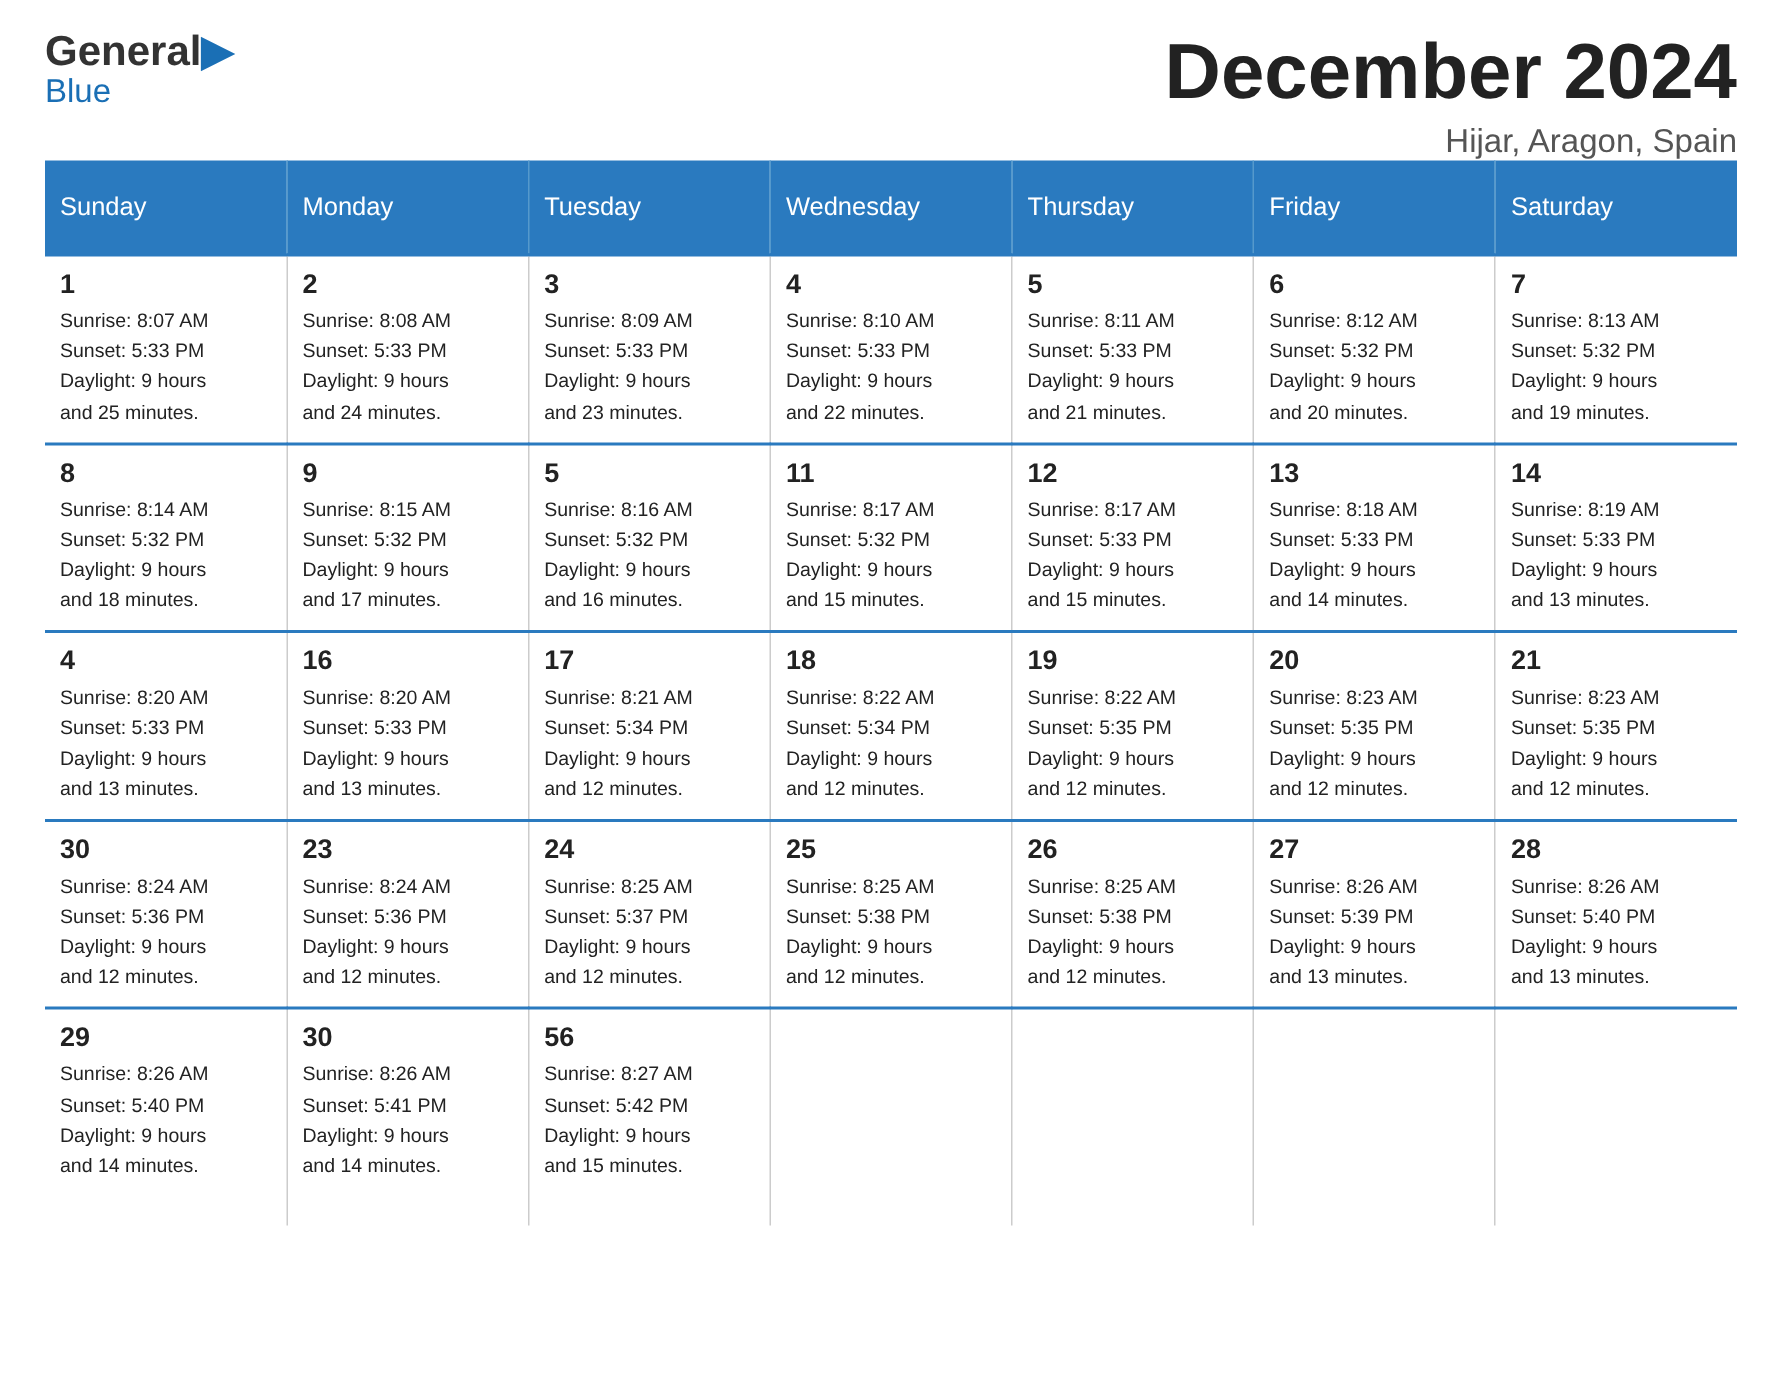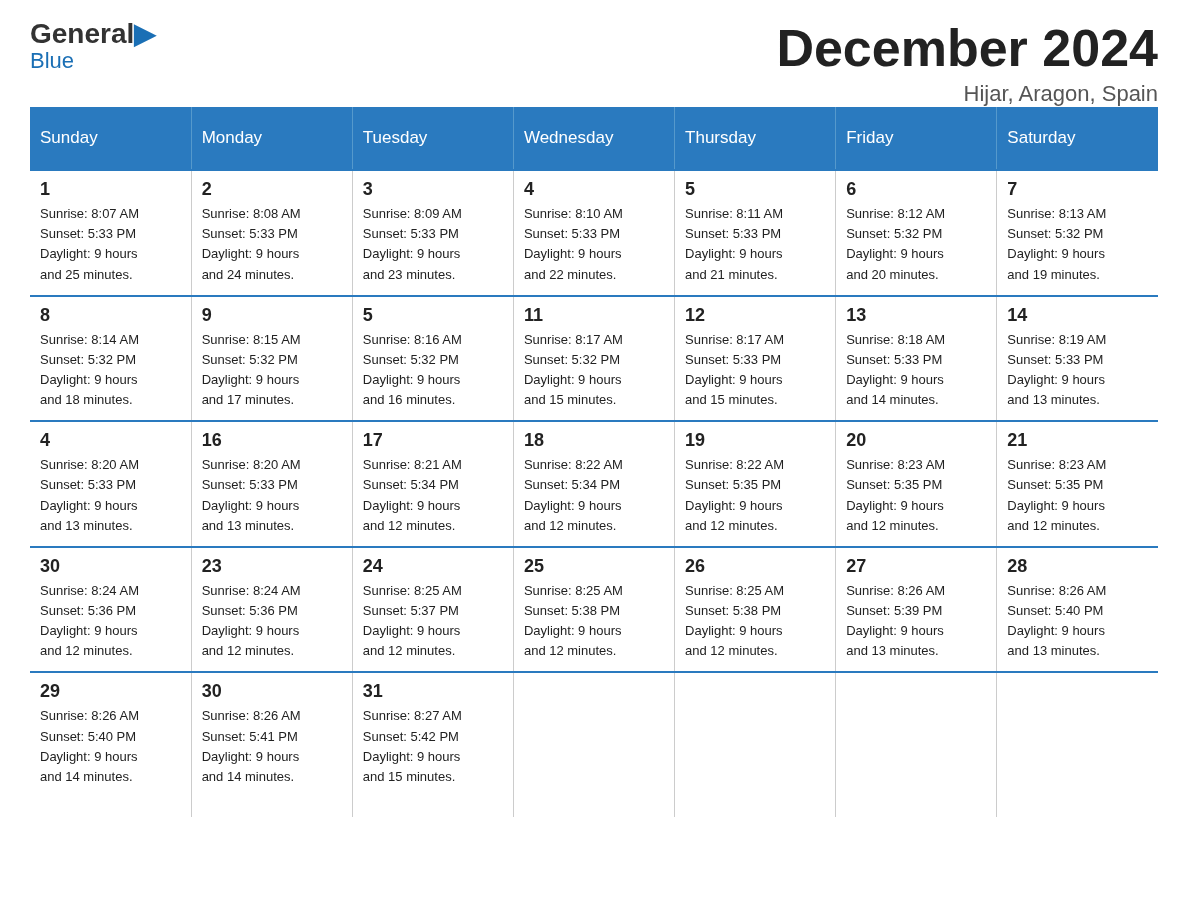--- a/index.html
+++ b/index.html
@@ -249,21 +249,21 @@
       <tr>
         <td>
           <span class="day-num">29</span>
           <div class="day-info">Sunrise: 8:26 AM<br>Sunset: 5:40 PM<br>Daylight: 9 hours<br>and 14 minutes.</div>
         </td>
         <td>
           <span class="day-num">30</span>
           <div class="day-info">Sunrise: 8:26 AM<br>Sunset: 5:41 PM<br>Daylight: 9 hours<br>and 14 minutes.</div>
         </td>
         <td>
-          <span class="day-num">31</span>
+          <span class="day-num">56</span>
           <div class="day-info">Sunrise: 8:27 AM<br>Sunset: 5:42 PM<br>Daylight: 9 hours<br>and 15 minutes.</div>
         </td>
         <td class="empty-cell"></td>
         <td class="empty-cell"></td>
         <td class="empty-cell"></td>
         <td class="empty-cell"></td>
       </tr>
     </tbody>
 </table>
 

